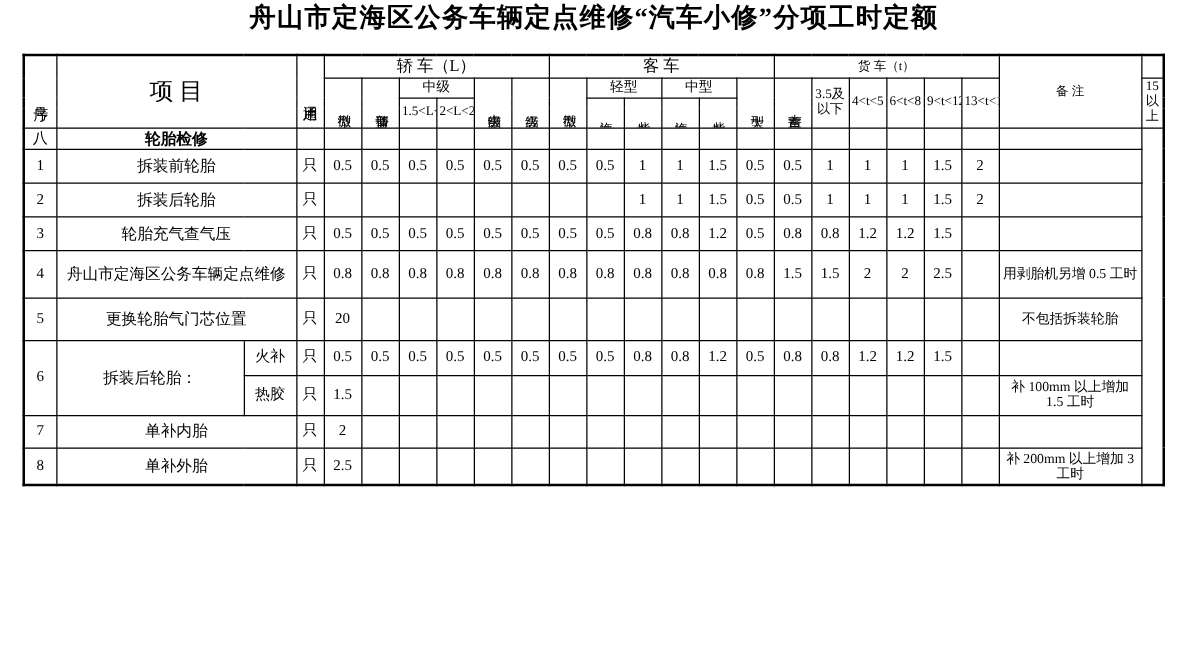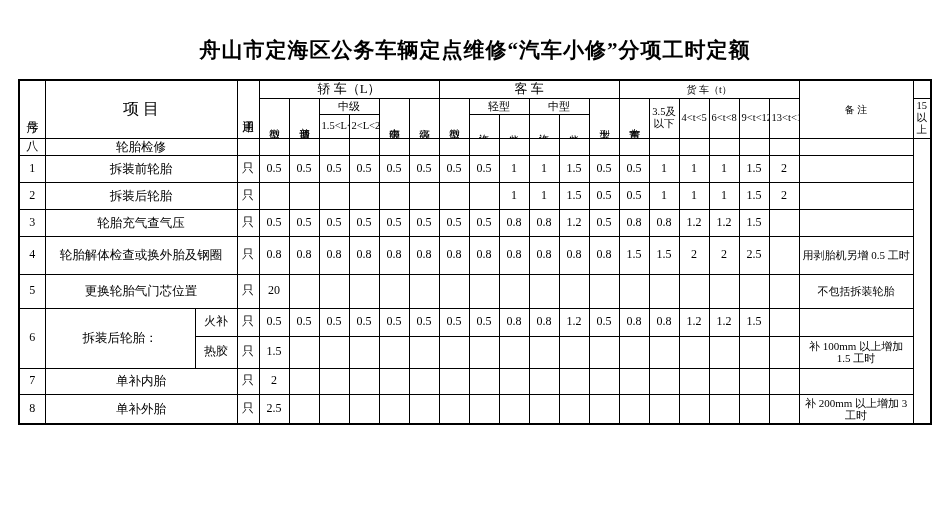--- a/index.html
+++ b/index.html
@@ -16,21 +16,20 @@
     overflow: hidden;
   }
   .page {
     width: 950px;
     height: 522px;
     position: relative;
     box-sizing: border-box;
   }
   .title-block {
     text-align: center;
-    padding-top: 36px;
   }
   .title-main {
     font-size: 21px;
     font-weight: bold;
     letter-spacing: 1px;
     line-height: 1.4;
   }
   .title-sub {
     font-size: 19px;
     font-weight: bold;
@@ -79,21 +78,21 @@
   .item-col { width: 150px; }
   .sub-col { width: 42px; }
   .tong-col { width: 22px; }
   .val-col { width: 30px; }
   .remark-col { width: 114px; }
   .item-name {
     text-align: center;
     font-size: 12.5px;
   }
   .item-name.bold {
-    font-weight: normal;
+    font-weight: bold;
   }
   .remark-cell {
     font-size: 11px;
     text-align: left;
     padding-left: 3px;
     line-height: 1.25;
   }
   .group-head td {
     font-weight: bold;
   }
@@ -135,21 +134,21 @@
           <col class="val-col">
           <col class="val-col">
         <col class="remark-col">
       </colgroup>
 
       <tbody>
           <tr>
         <td rowspan="4" class="hdr">
           <span class="vert">序号</span>
         </td>
-        <td rowspan="4" colspan="2" class="hdr" style="font-size:16px;">项  目</td>
+        <td rowspan="4" colspan="2" class="hdr" style="font-size:19px;">项  目</td>
         <td rowspan="4" class="hdr">
           <span class="vert">通用</span>
         </td>
         <td colspan="6" class="hdr" style="font-size:13px;">轿 车（L）</td>
         <td colspan="6" class="hdr" style="font-size:13px;margin-top:16px;">客  车</td>
         <td colspan="6" class="hdr" style="font-size:10px;">货 车（t）</td>
         <td rowspan="4" class="hdr" style="font-size:10px;">备  注</td>
       </tr>
 
       <tr>
@@ -301,21 +300,21 @@
         <td class="num">0.8</td>
         <td class="num">1.2</td>
         <td class="num">1.2</td>
         <td class="num">1.5</td>
         <td class="num"></td>
         <td class="remark-cell"></td>
       </tr>
 
       <tr style="height:38px;">
         <td>4</td>
-        <td colspan="2" class="item-name">轮胎解体检查或换外胎及钢圈</td>
+        <td colspan="2" class="item-name">舟山市定海区公务车辆定点维修</td>
         <td>只</td>
         <td class="num">0.8</td>
         <td class="num">0.8</td>
         <td class="num">0.8</td>
         <td class="num">0.8</td>
         <td class="num">0.8</td>
         <td class="num">0.8</td>
         <td class="num">0.8</td>
         <td class="num">0.8</td>
         <td class="num">0.8</td>

